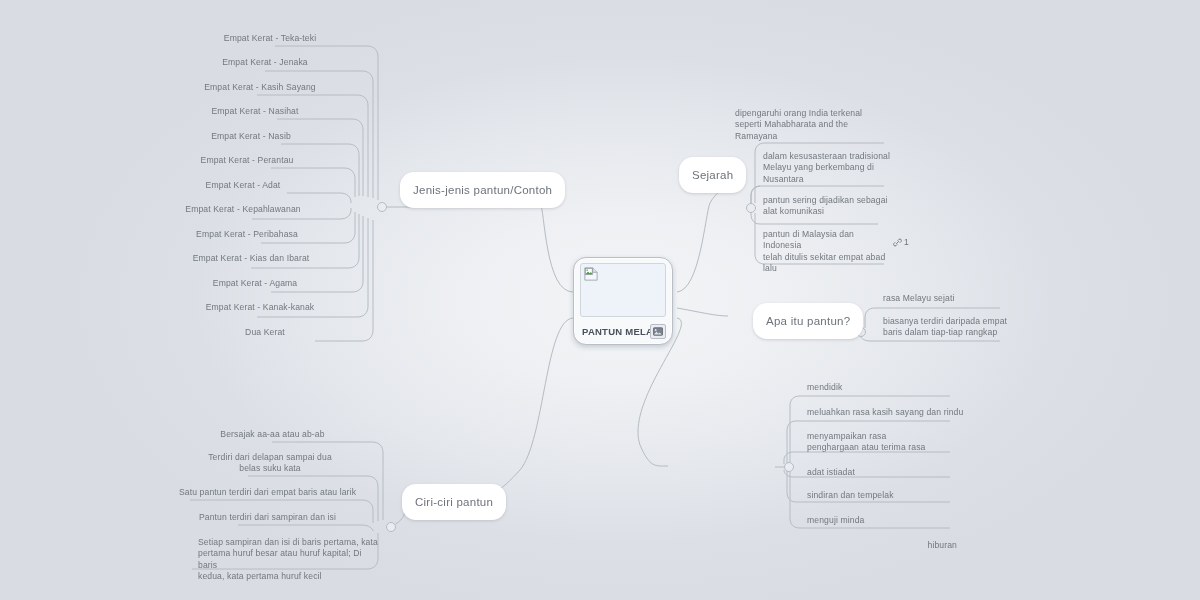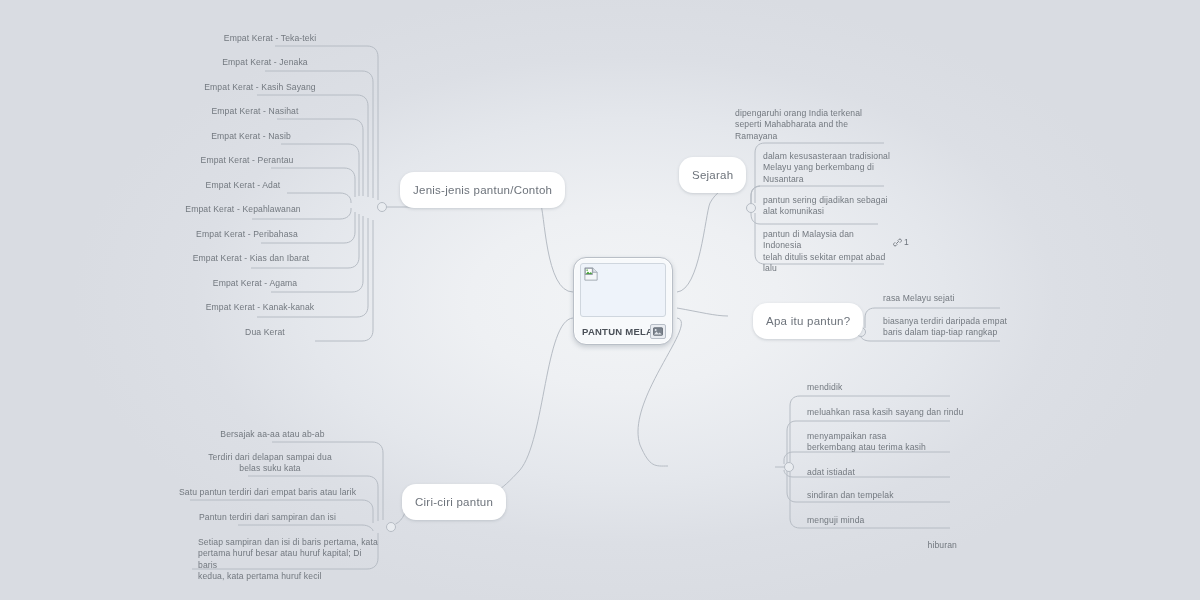--- a/index.html
+++ b/index.html
@@ -222,19 +222,19 @@
     <span>1</span>
   </div>
 
   <div class="leaf l-align" style="left:883px;top:293px;width:130px;">rasa Melayu sejati</div>
   <div class="leaf l-align" style="left:883px;top:316px;width:125px;">biasanya terdiri daripada empat
 baris dalam tiap-tiap rangkap</div>
 
   <div class="leaf l-align" style="left:807px;top:382px;width:160px;">mendidik</div>
   <div class="leaf l-align" style="left:807px;top:407px;width:170px;">meluahkan rasa kasih sayang dan rindu</div>
   <div class="leaf l-align" style="left:807px;top:431px;width:150px;">menyampaikan rasa
-berkembang atau terima kasih</div>
+penghargaan atau terima rasa</div>
   <div class="leaf l-align" style="left:807px;top:467px;width:150px;">adat istiadat</div>
   <div class="leaf l-align" style="left:807px;top:490px;width:150px;">sindiran dan tempelak</div>
   <div class="leaf l-align" style="left:807px;top:515px;width:150px;">menguji minda</div>
   <div class="leaf l-align" style="left:807px;top:540px;width:150px;text-align:right;">hiburan</div>
 
 </div>
 
 </body></html>

